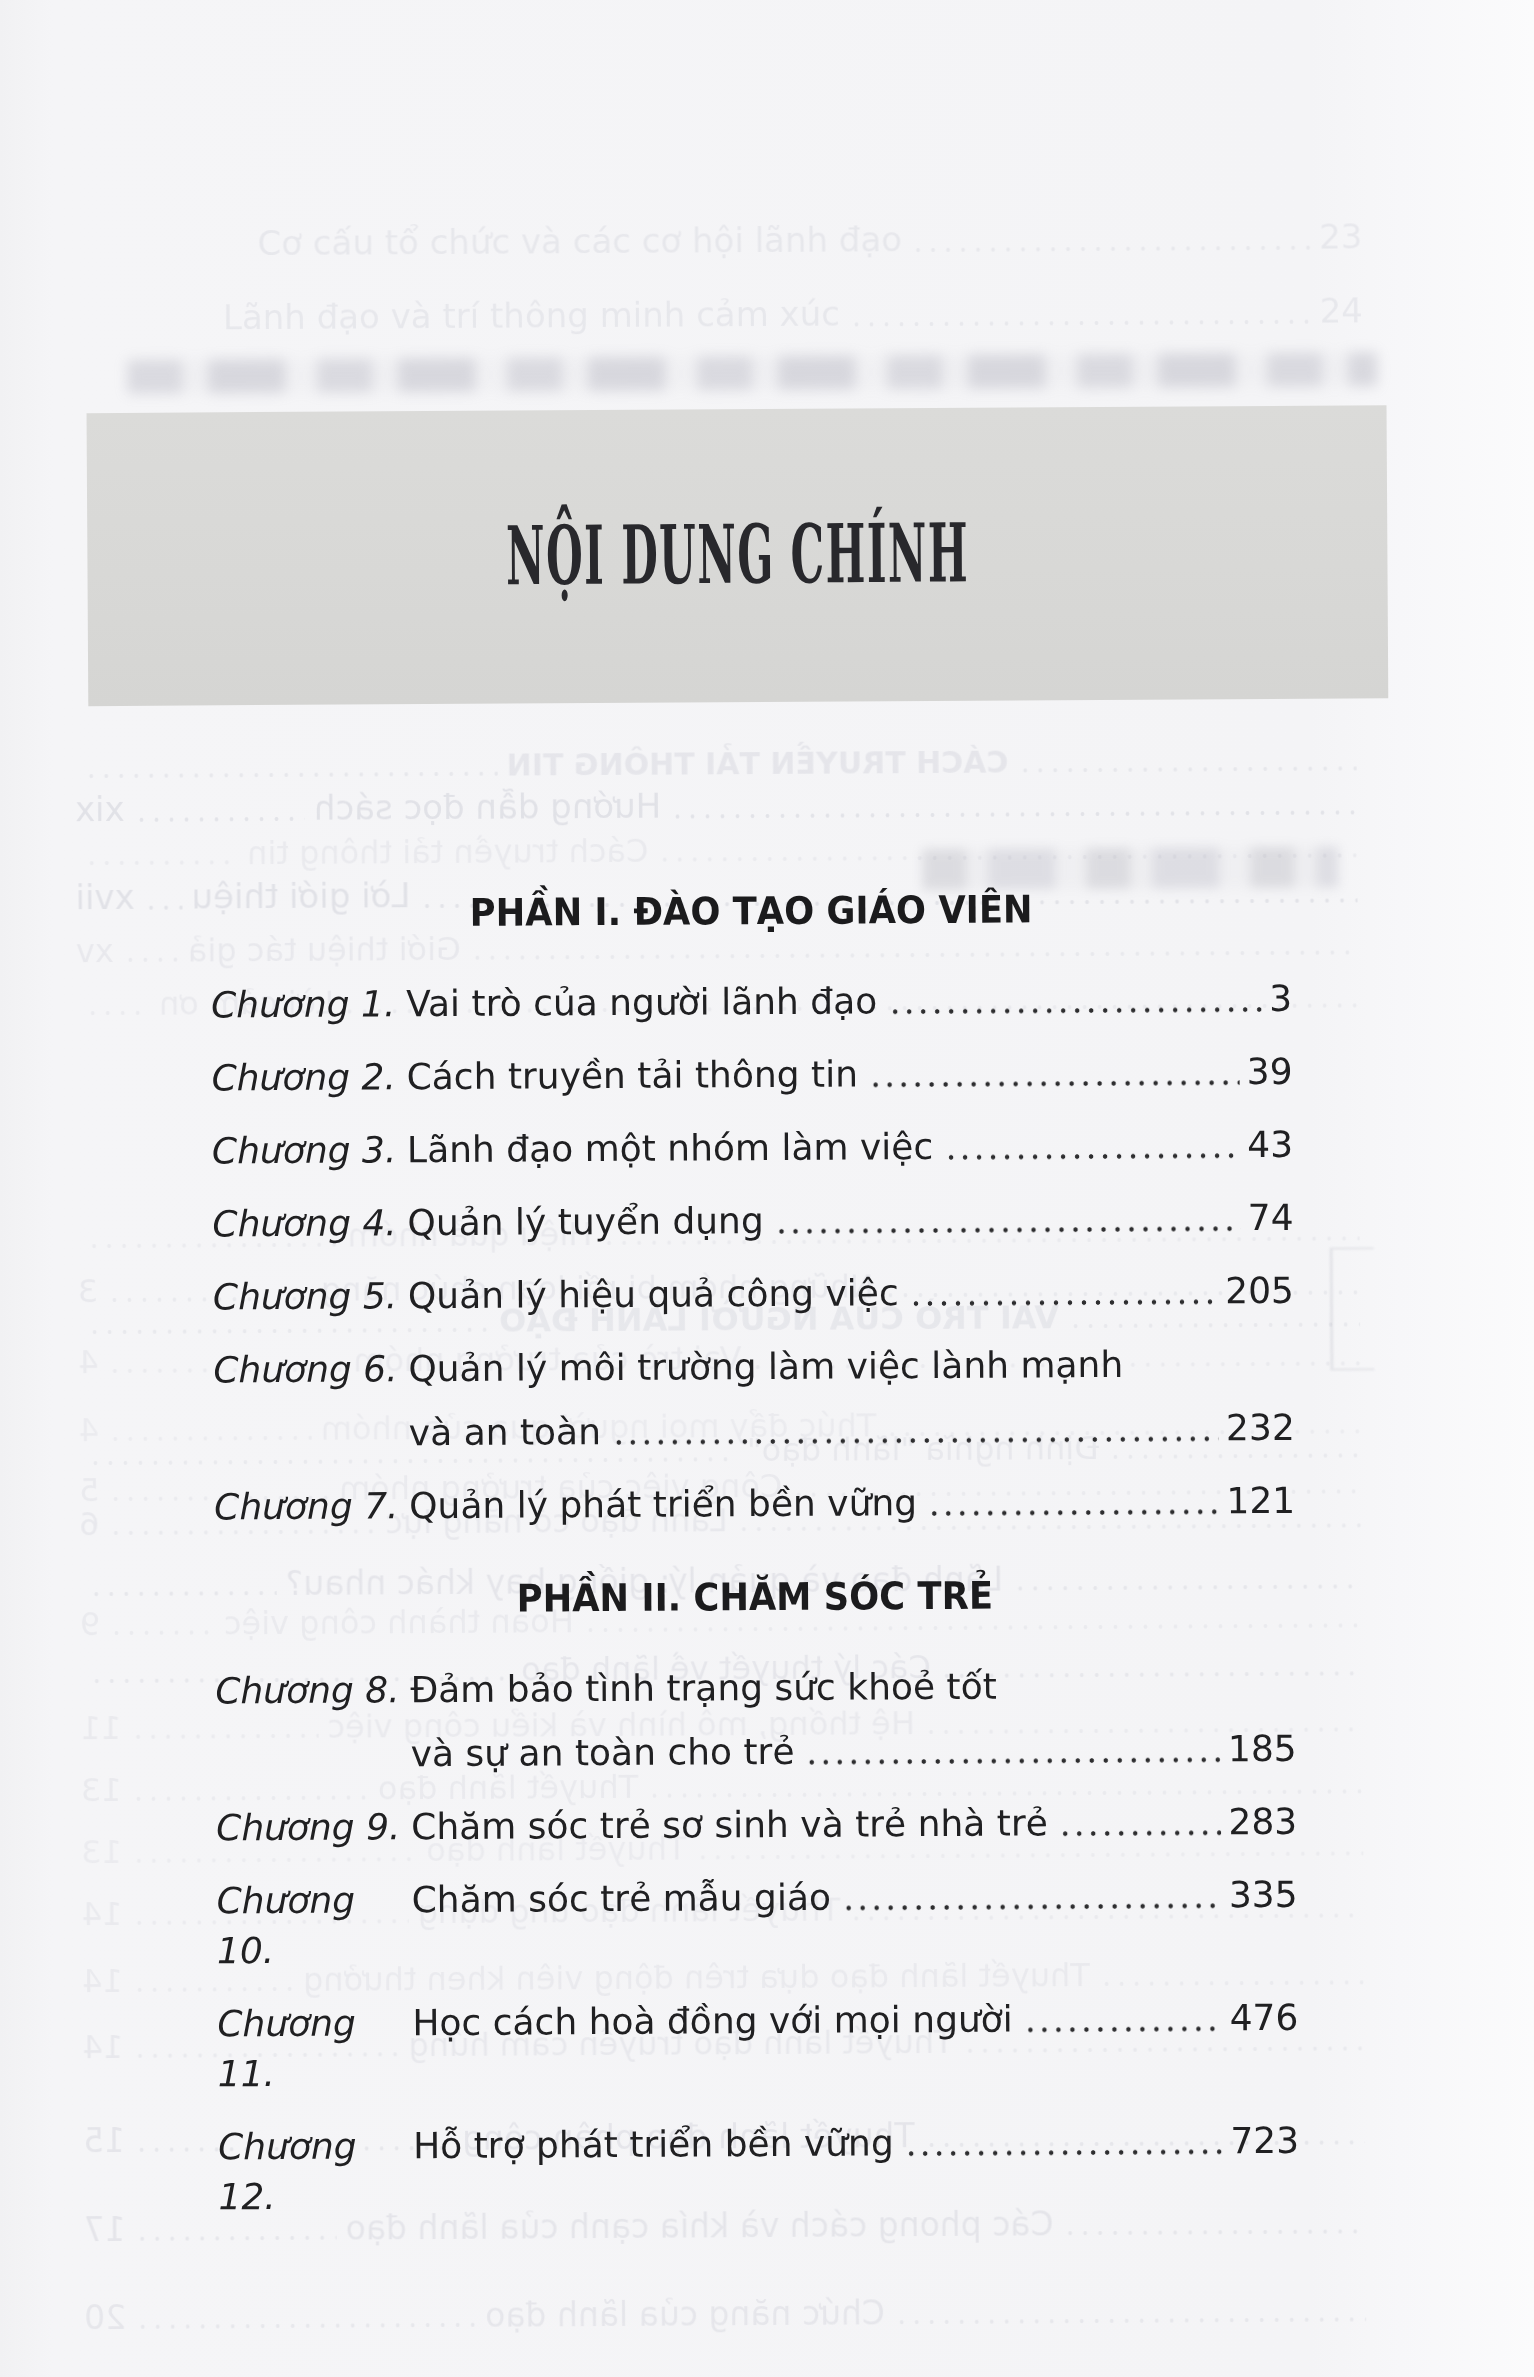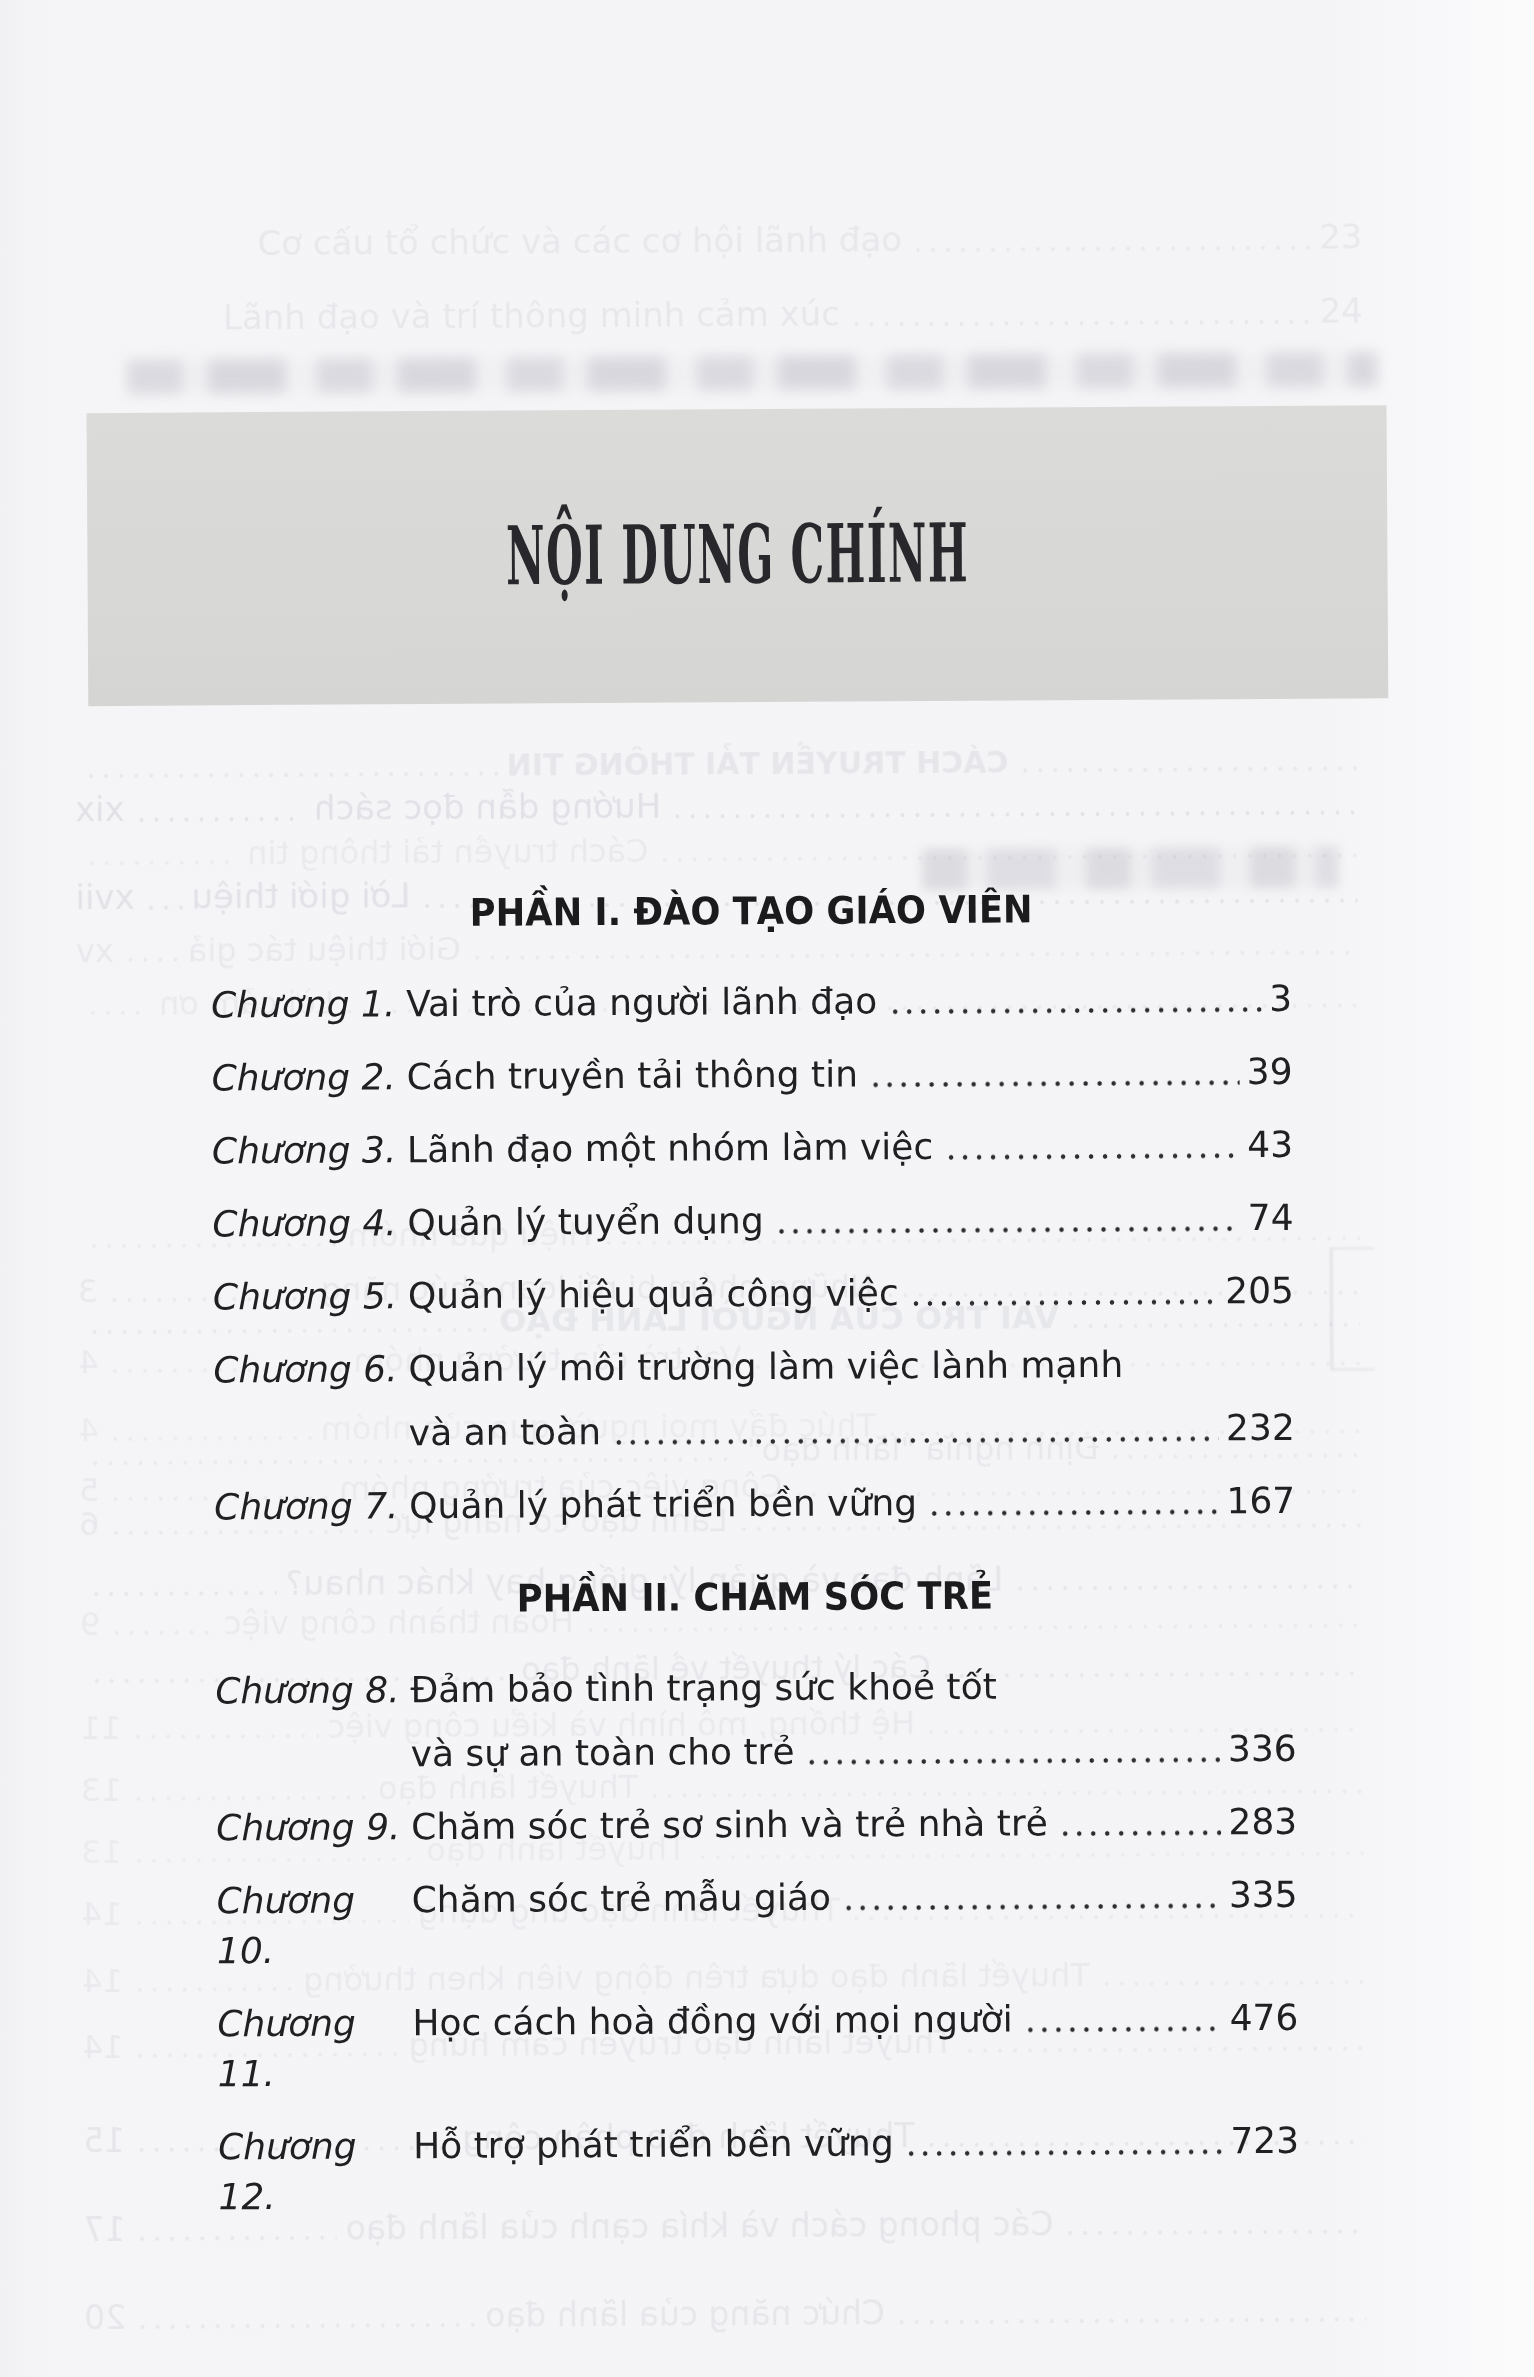--- a/index.html
+++ b/index.html
@@ -320,37 +320,37 @@
                 <span class="rpage">232</span>
               </div>
             </div>
           </div>
           <div class="row">
             <div class="rlabel">Chương 7.</div>
             <div class="rbody">
               <div class="rline">
                 <span class="rtitle">Quản lý phát triển bền vững</span>
                 <span class="leader"></span>
-                <span class="rpage">167</span>
+                <span class="rpage">121</span>
               </div>
             </div>
           </div>
         </div>
         <div class="sec" id="sec2">
           <div class="sec-heading"><span class="cond">PHẦN II. CHĂM SÓC TRẺ</span></div>
           <div class="row">
             <div class="rlabel">Chương 8.</div>
             <div class="rbody">
               <div class="rline">
                 <span class="rtitle">Đảm bảo tình trạng sức khoẻ tốt</span>
               </div>
               <div class="rline">
                 <span class="rtitle">và sự an toàn cho trẻ</span>
                 <span class="leader"></span>
-                <span class="rpage">336</span>
+                <span class="rpage">185</span>
               </div>
             </div>
           </div>
           <div class="row">
             <div class="rlabel">Chương 9.</div>
             <div class="rbody">
               <div class="rline">
                 <span class="rtitle">Chăm sóc trẻ sơ sinh và trẻ nhà trẻ</span>
                 <span class="leader"></span>
                 <span class="rpage">283</span>

